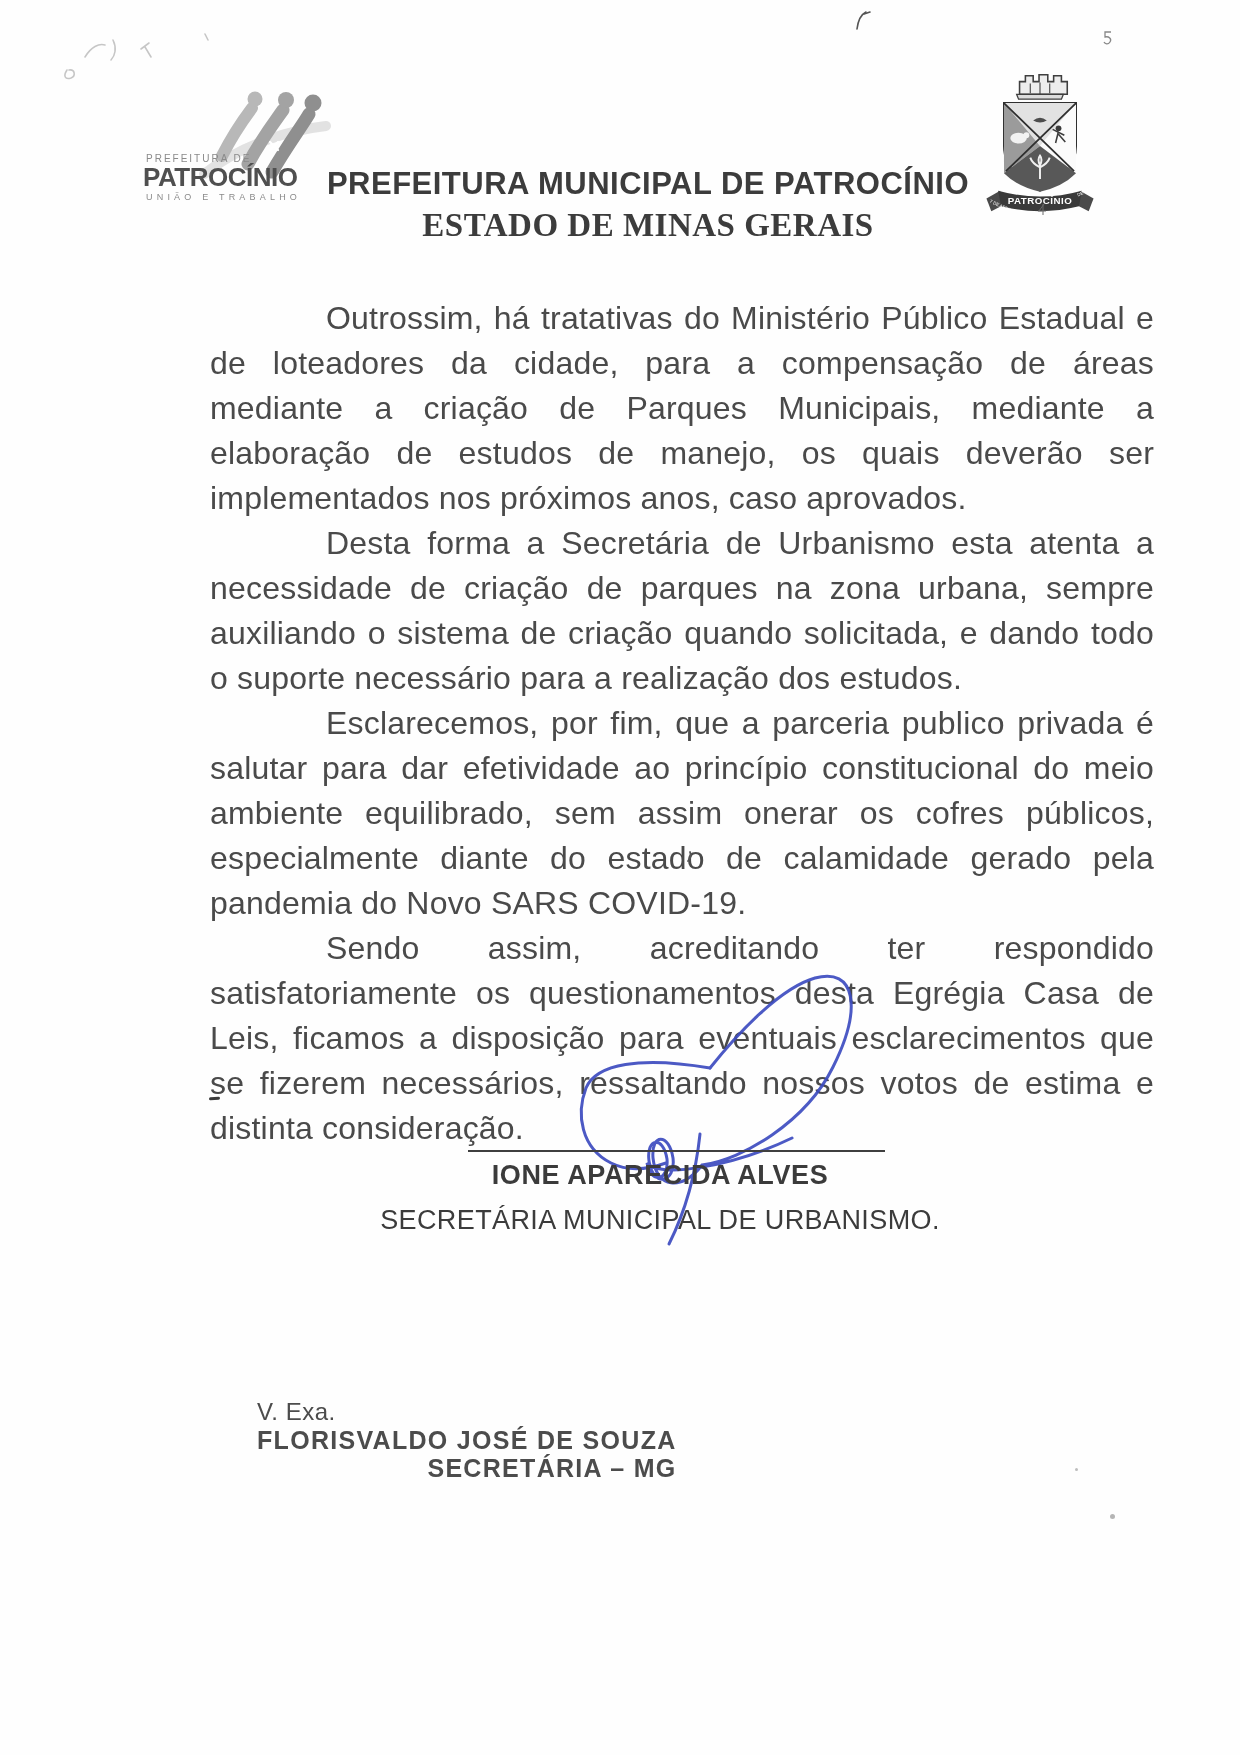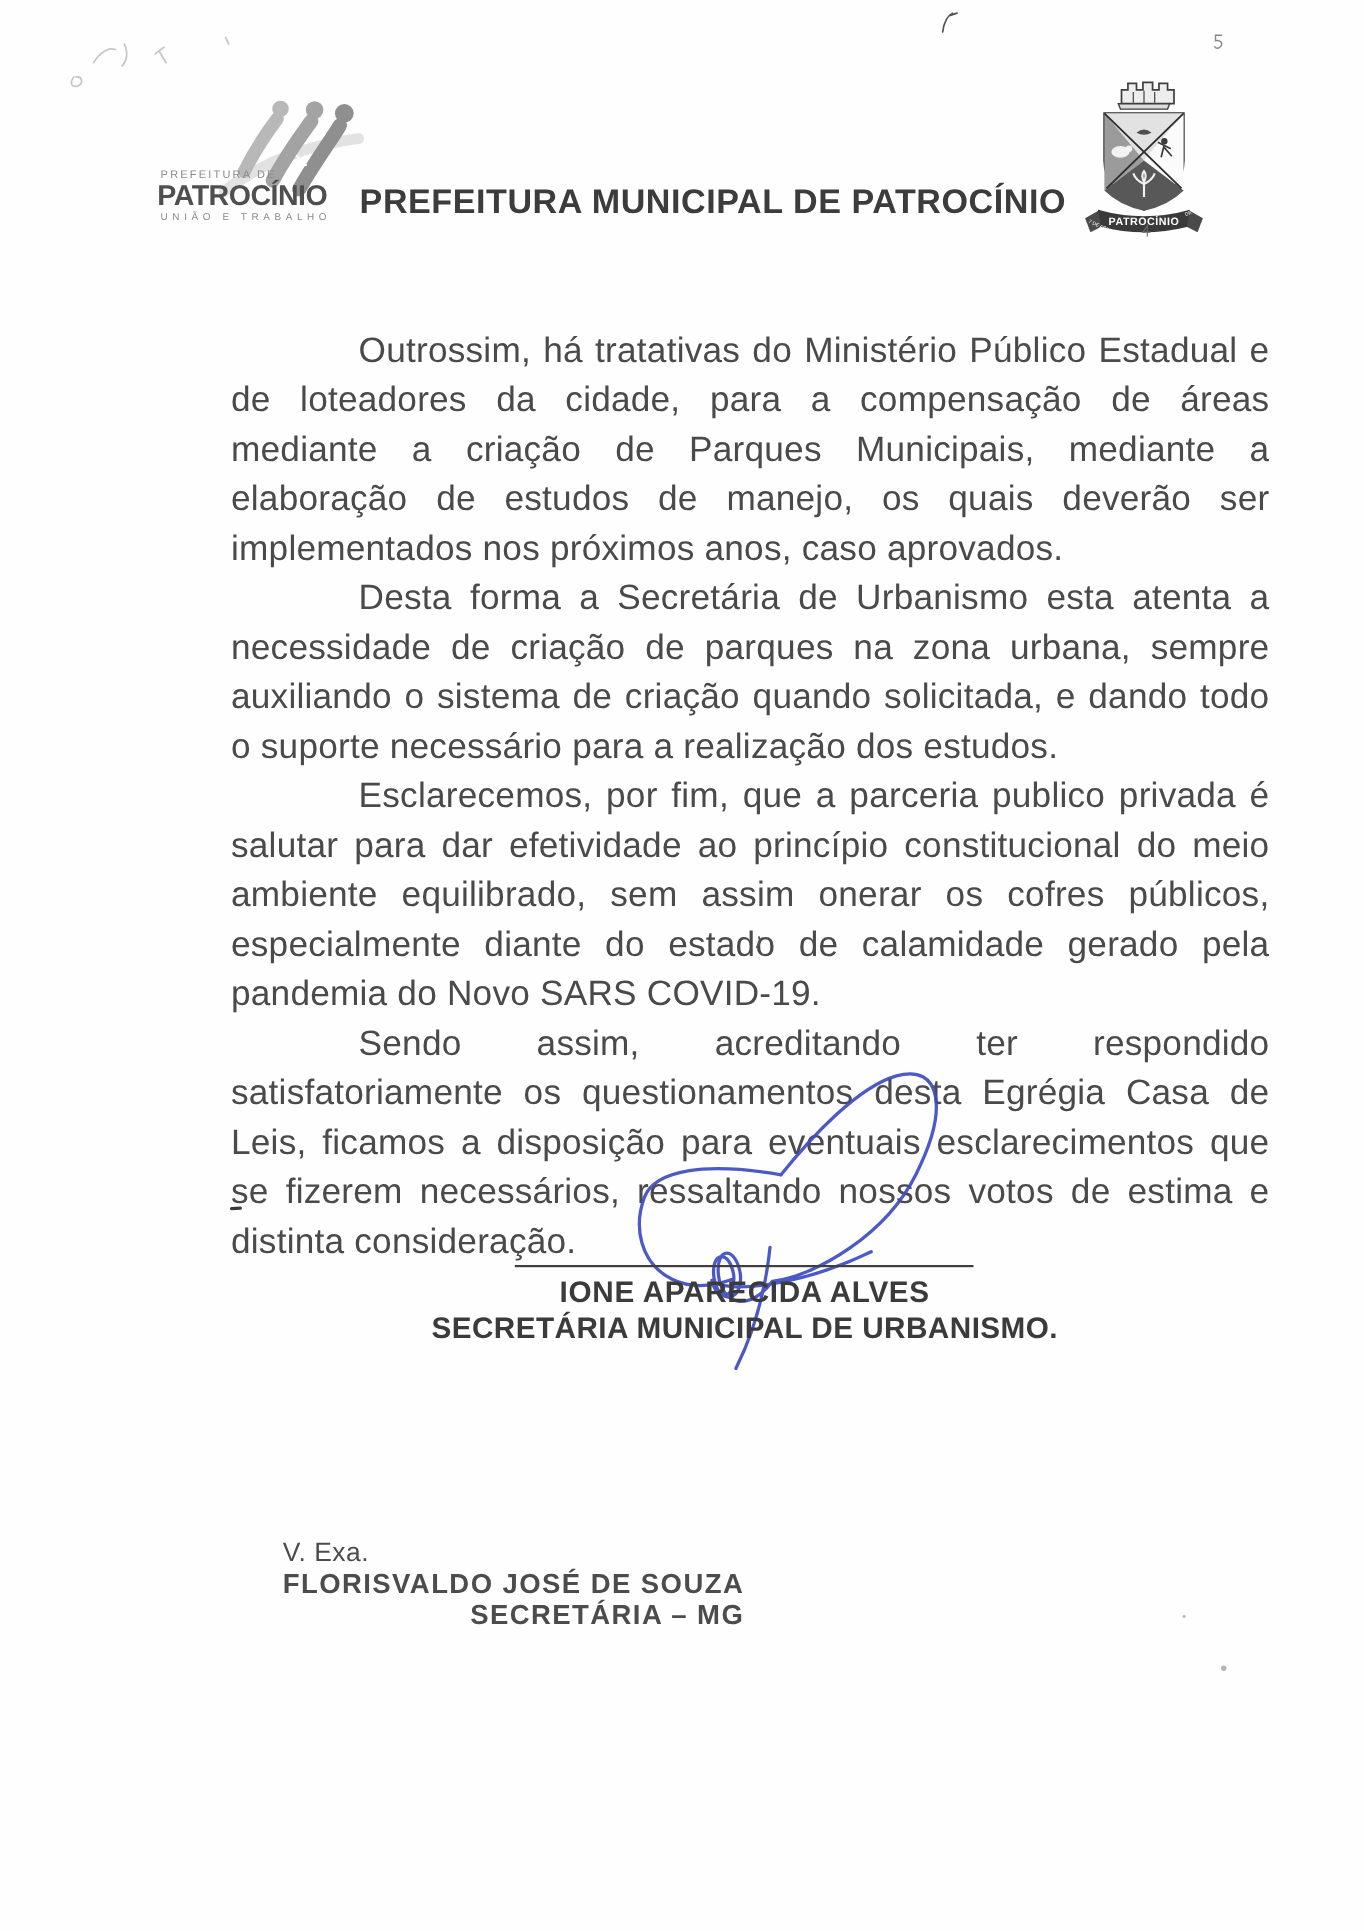--- a/index.html
+++ b/index.html
@@ -16,23 +16,23 @@
   .crest{left:986px;top:68px;width:108px;height:148px;}
   
   .letter-body{
     left:210px;top:296px;width:944px;color:#4a4a4a;
     font-size:32px;line-height:45px;text-align:justify;letter-spacing:.2px;
   }
   .letter-body p{margin:0;text-indent:116px;}
   
   .sig-ink{left:400px;top:952px;width:500px;height:300px;pointer-events:none;}
   .sig-line{left:468px;top:1150px;width:417px;height:2px;background:#3f3f3f;}
-  .sig-block{left:347px;top:1160px;width:660px;text-align:center;color:#3b3b3b;}
+  .sig-block{left:330px;top:1160px;width:660px;text-align:center;color:#3b3b3b;}
   .sig-name{font-size:27px;font-weight:bold;letter-spacing:.6px;}
-  .sig-title{font-size:27px;font-weight:bold;letter-spacing:.4px;margin-top:1px;}
+  .sig-title{font-size:27px;font-weight:normal;letter-spacing:.4px;margin-top:14px;}
   
   .addr{left:257px;top:1398px;color:#4c4c4c;}
   .addr .salut{font-size:24px;font-weight:normal;letter-spacing:.5px;line-height:28px;}
   .addr .l{font-size:25px;font-weight:bold;letter-spacing:1.3px;line-height:28px;text-align:right;}
   
   .artifact{pointer-events:none;}
   .dash-mark{left:209px;top:1097px;width:11px;height:3px;background:#3a3a3a;border-radius:2px;transform:rotate(-4deg);}
   .speck1{left:1110px;top:1514px;width:5px;height:5px;background:#a8a8a8;border-radius:50%;opacity:.85;}
   .speck2{left:1075px;top:1468px;width:3px;height:3px;background:#bdbdbd;border-radius:50%;}
 </style>
@@ -71,20 +71,21 @@
     <circle cx="175" cy="17" r="8.5" fill="#8f8f8f"></circle>
     <path d="M132 56 l8 8 M140 56 l-8 8" stroke="#fff" stroke-width="2.2" stroke-linecap="round"></path>
   </g>
   <text x="8" y="76" font-size="10" letter-spacing="2" fill="#8a8a8a">PREFEITURA DE</text>
   <text x="5" y="100" font-size="26" font-weight="bold" letter-spacing="-0.5" fill="#4f4f4f">PATROCÍNIO</text>
   <text x="8" y="114" font-size="9" letter-spacing="4.2" fill="#8a8a8a">UNIÃO E TRABALHO</text>
 </svg>
 
 <div class="abs title-block">
   <div class="title1">PREFEITURA MUNICIPAL DE PATROCÍNIO</div>
+  <div class="title2">ESTADO DE MINAS GERAIS</div>
 </div>
 
 <svg class="abs crest" viewBox="0 0 110 152">
   <g>
     <path d="M34 27 V14 h6 v-6 h8 v6 h6 v-7 h9 v7 h6 v-6 h8 v6 h6 v13 z" fill="#ededed" stroke="#3f3f3f" stroke-width="1.6"></path>
     <path d="M45 16 v10 M55 15 v12 M65 16 v10" stroke="#3f3f3f" stroke-width="1.1"></path>
     <path d="M31 27 h48 l-2 5 h-44 z" fill="#dcdcdc" stroke="#3f3f3f" stroke-width="1.3"></path>
   </g>
   <g>
     <path d="M18 36 h74 v44 q0 28 -37 46 q-37 -18 -37 -46 z" fill="#f5f5f5" stroke="#2f2f2f" stroke-width="2"></path>

